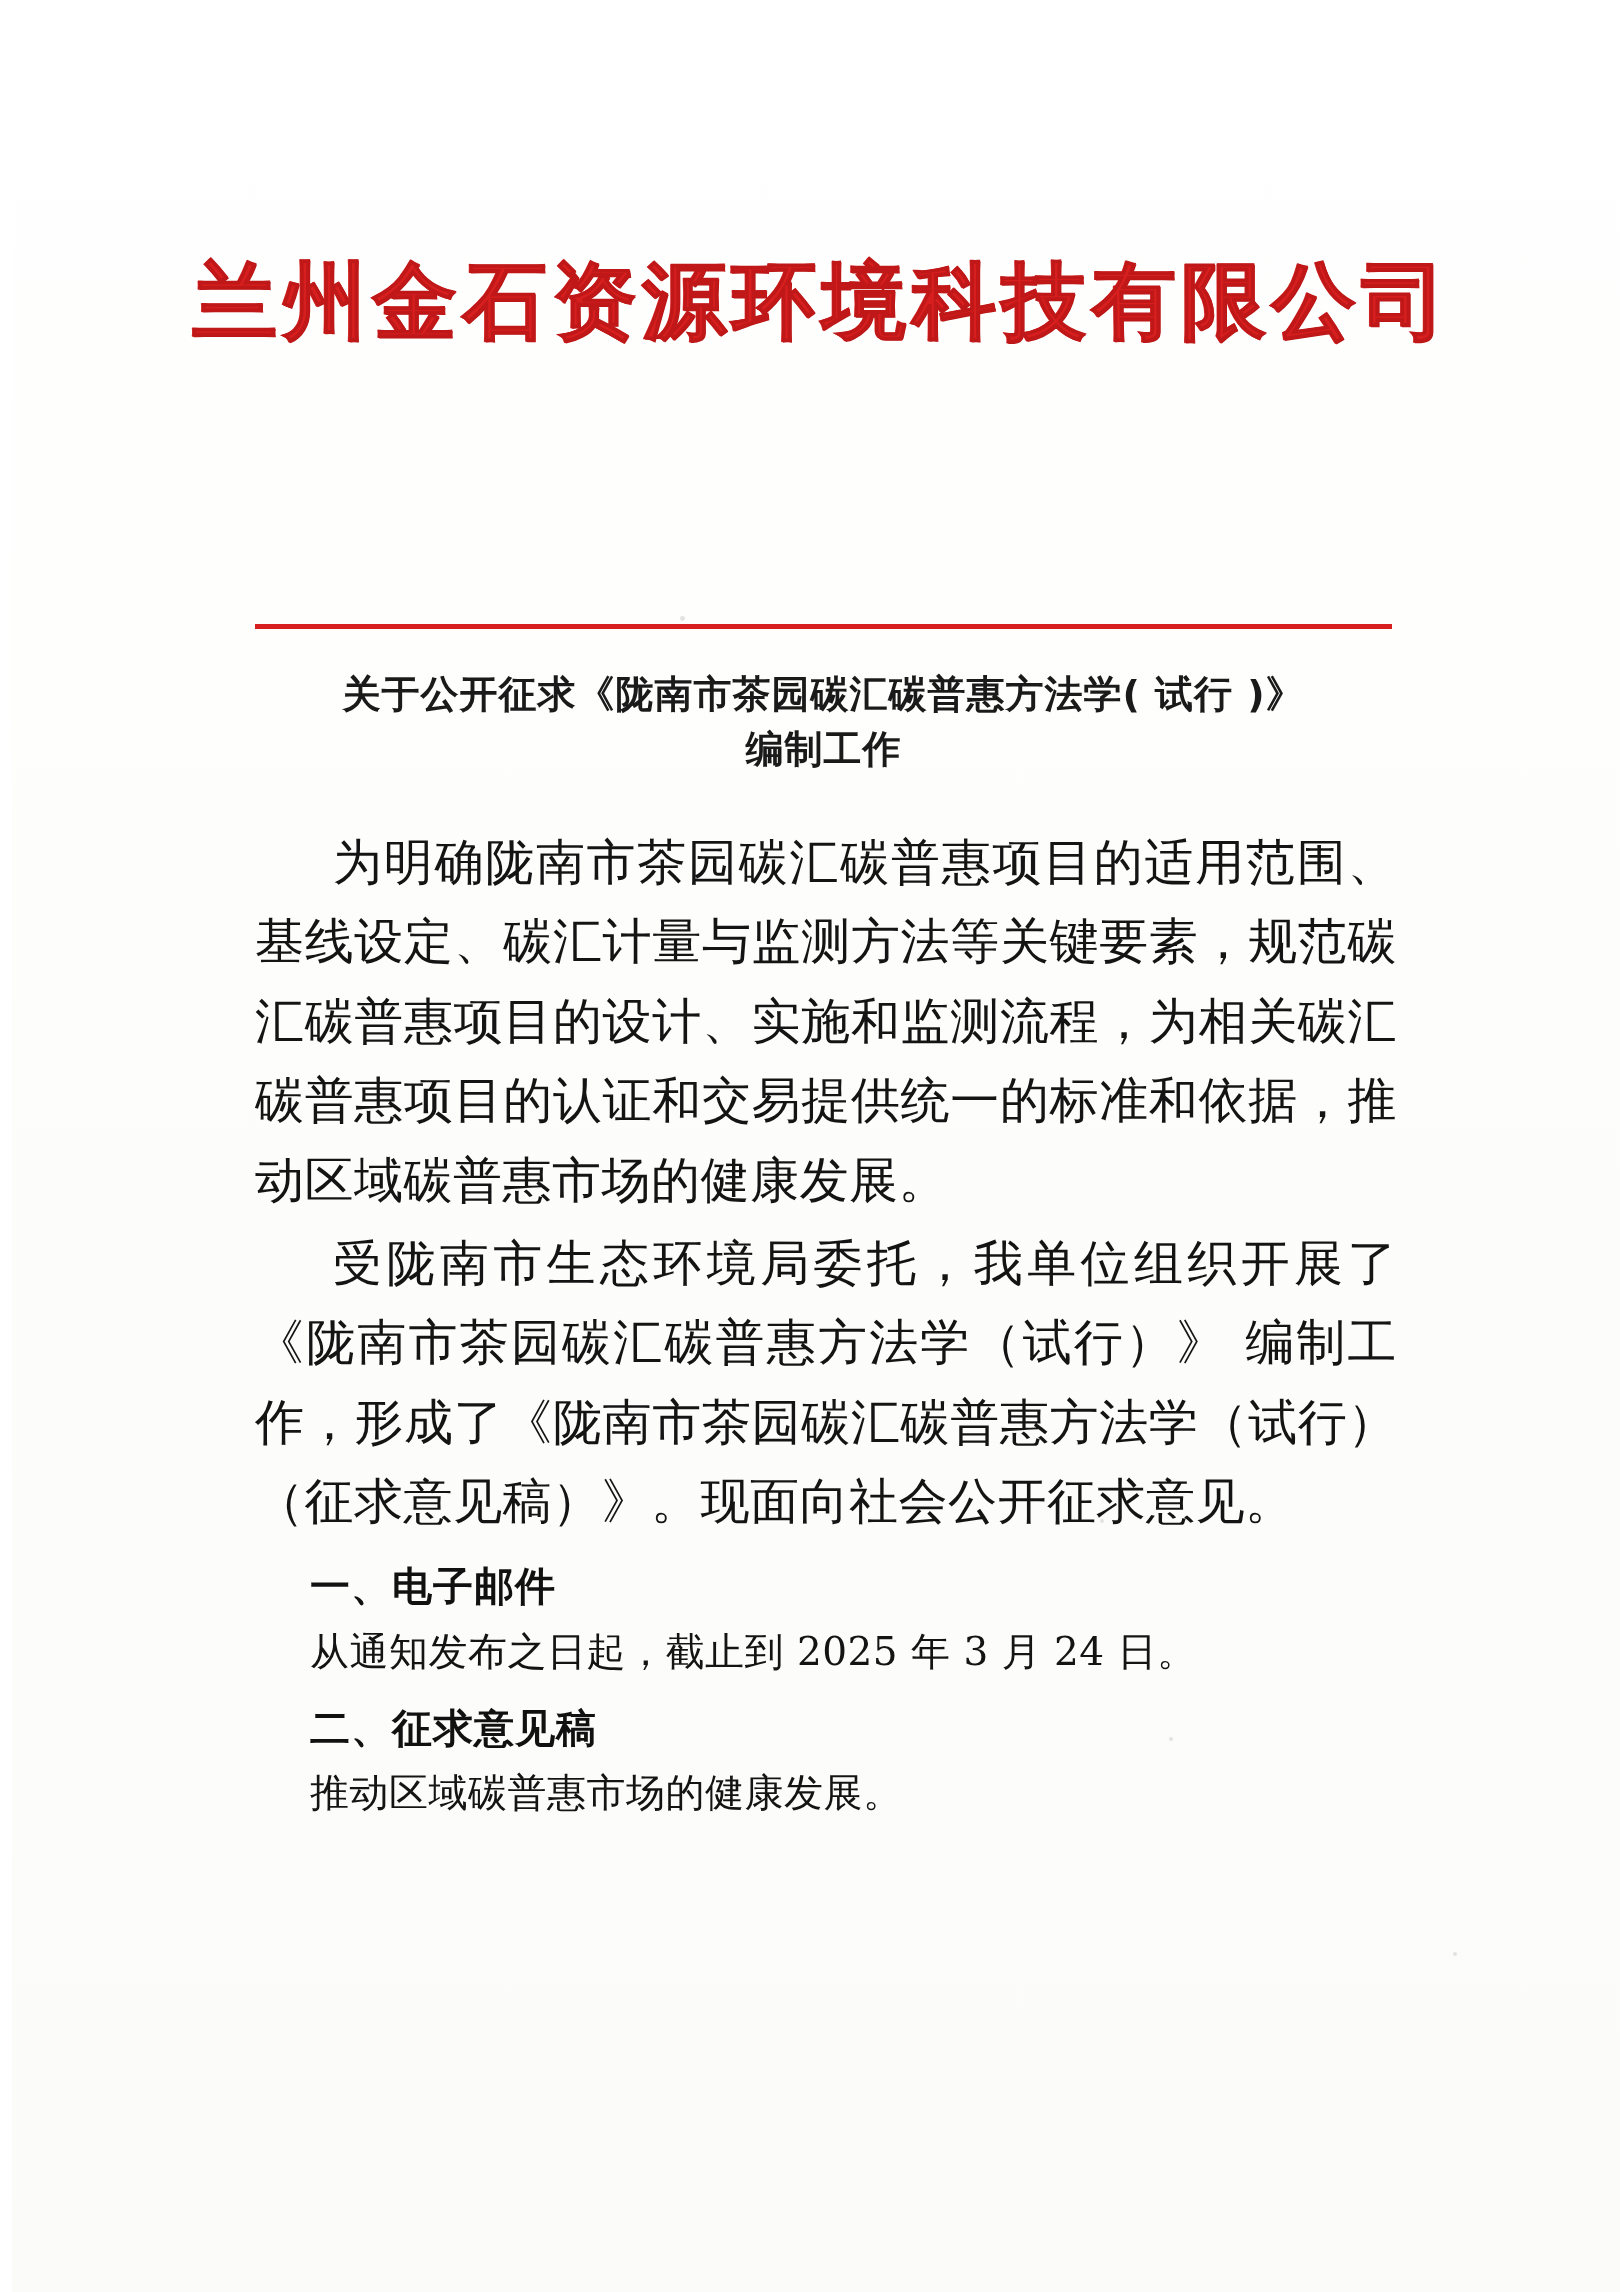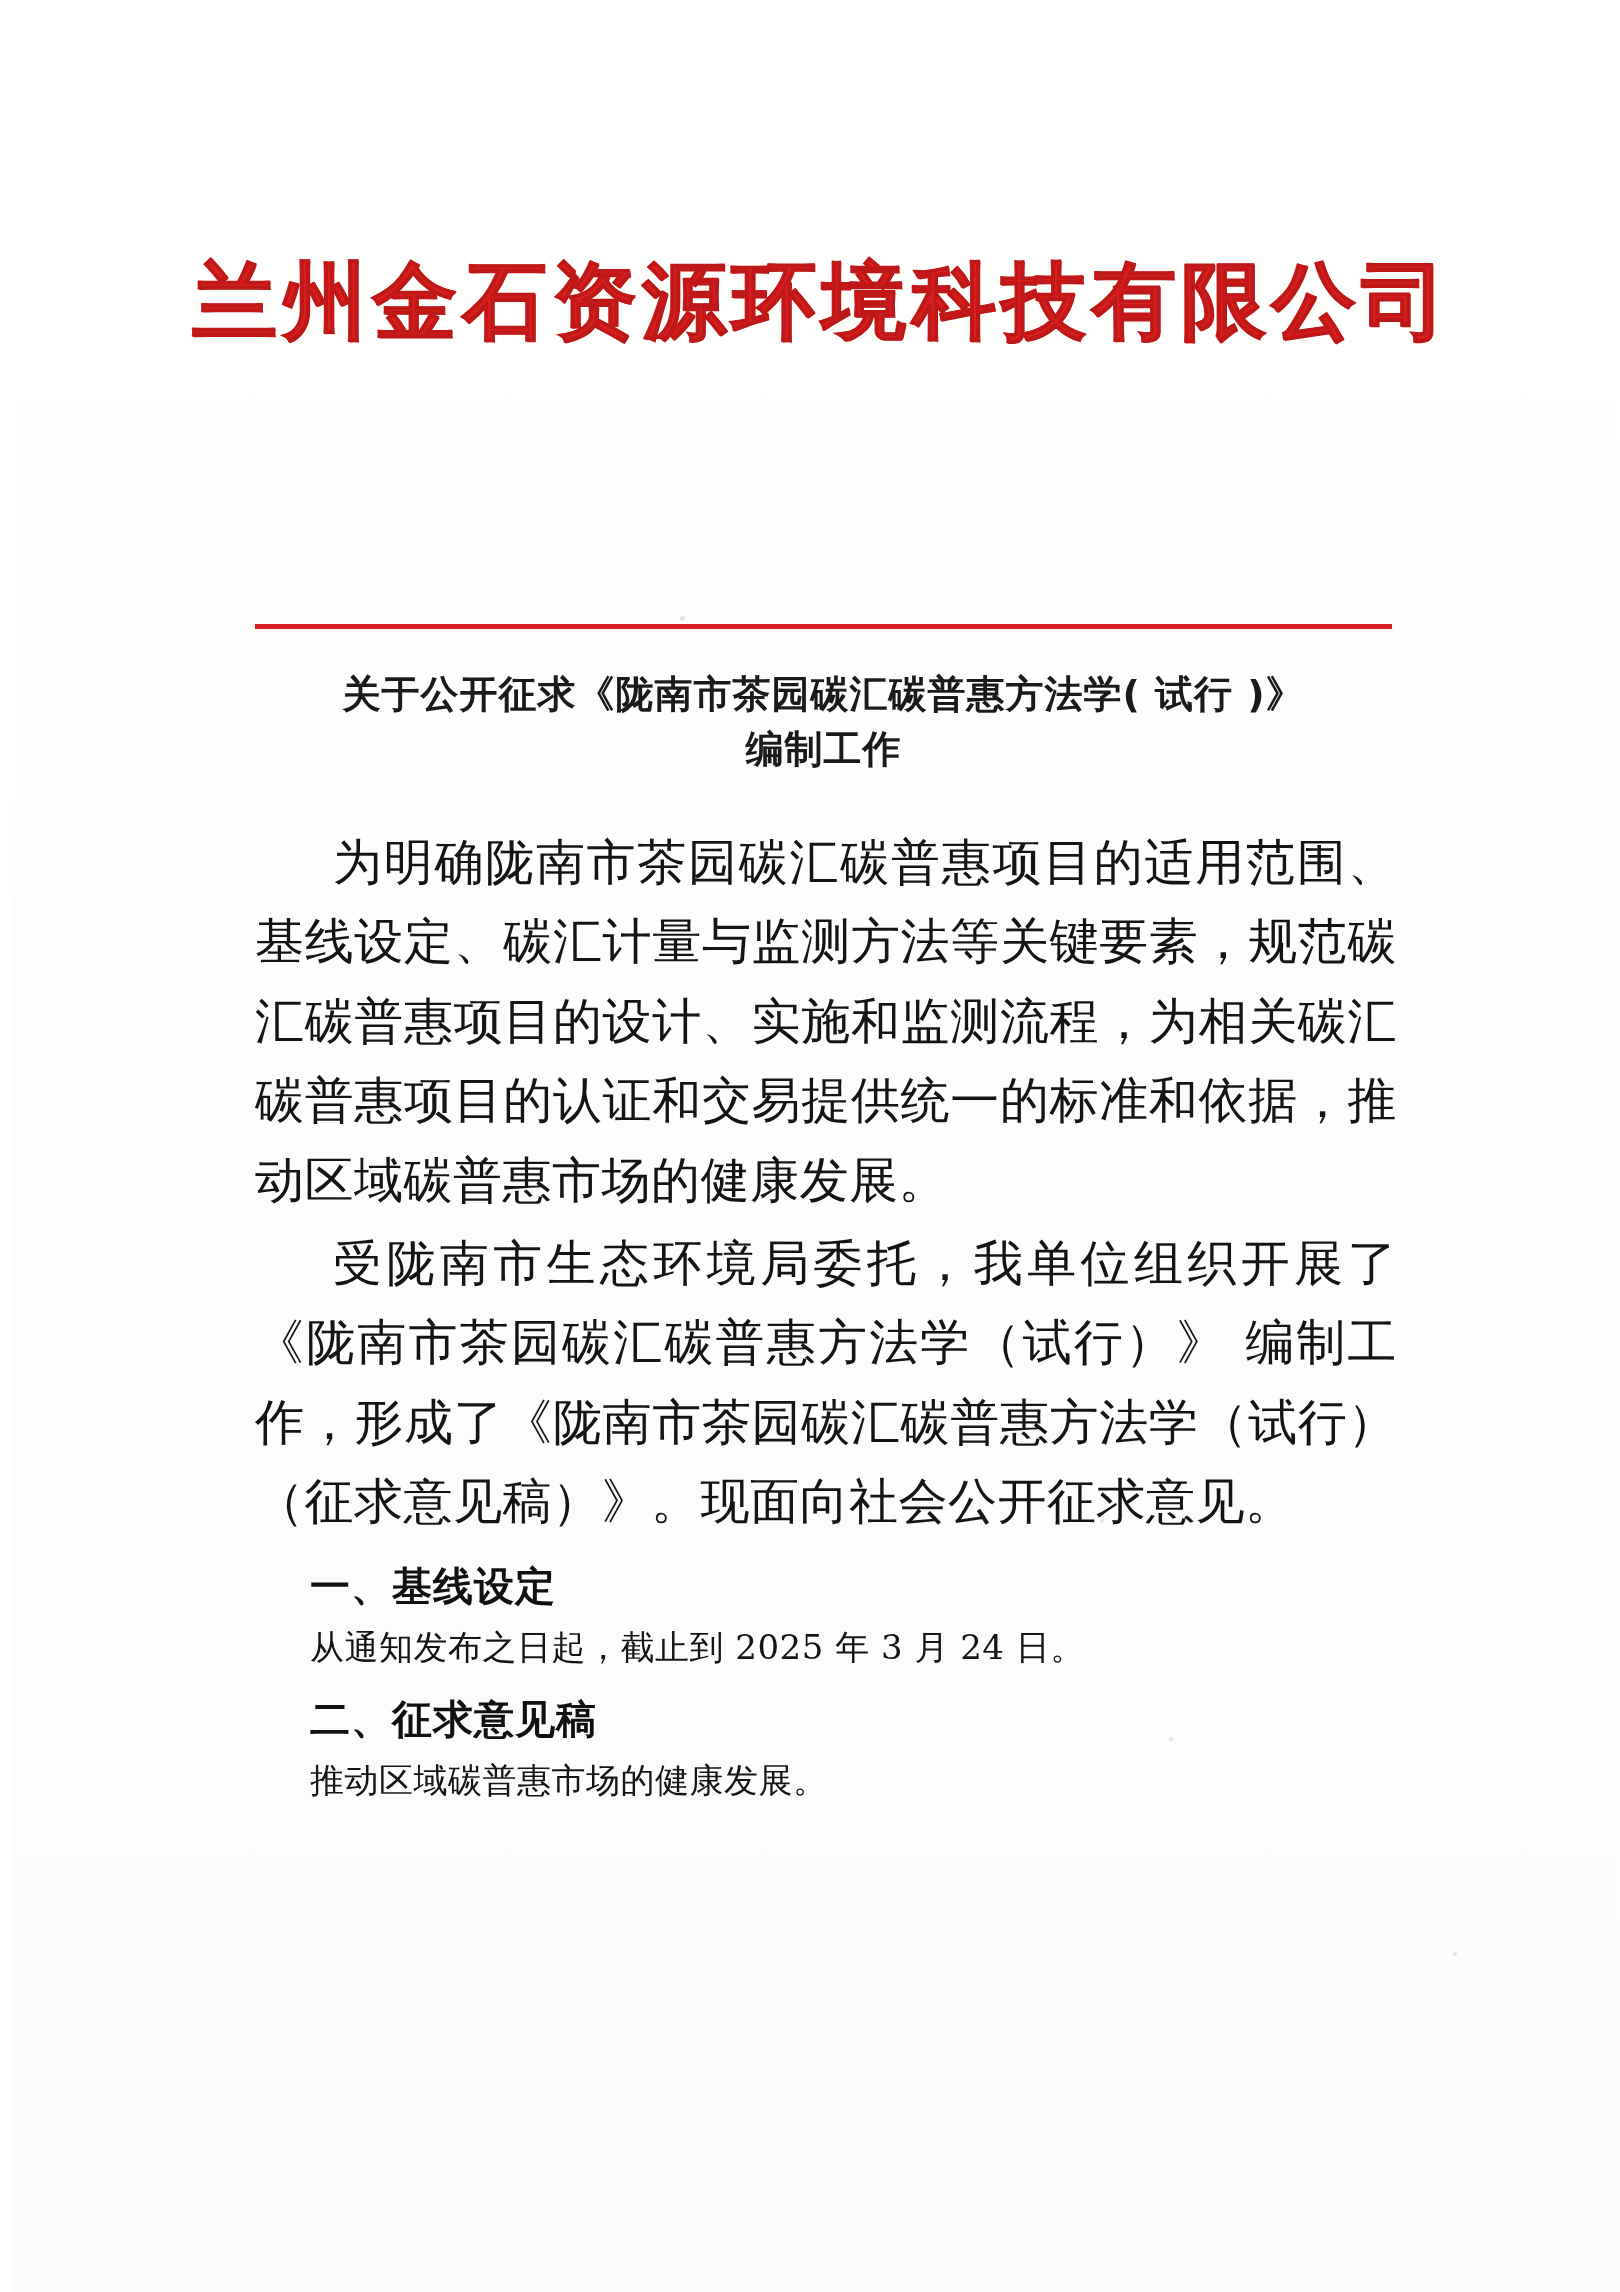--- a/index.html
+++ b/index.html
@@ -85,21 +85,21 @@
     margin: 17.6px 0 5.9px 0;
     font-size: 40px;
     font-weight: bold;
     color: #111111;
     text-indent: 55px;
     letter-spacing: 1px;
     font-family: "DejaVu Sans", "Liberation Sans", sans-serif;
   }
   p.plain {
     margin: 0 0 9.8px 0;
-    font-size: 34px;
+    font-size: 39px;
     line-height: 1.62;
     color: #141414;
     text-indent: 55px;
     letter-spacing: 0.5px;
   }
   
   .speck {
     position: absolute;
     background: #c9c9c4;
     border-radius: 50%;
@@ -118,21 +118,21 @@
 
   <div class="doc-title">
     <div>关于公开征求《陇南市茶园碳汇碳普惠方法学( 试行 )》</div>
     <div>编制工作</div>
   </div>
 
   <div class="body-block">
     <p class="para">为明确陇南市茶园碳汇碳普惠项目的适用范围、基线设定、碳汇计量与监测方法等关键要素，规范碳汇碳普惠项目的设计、实施和监测流程，为相关碳汇碳普惠项目的认证和交易提供统一的标准和依据，推动区域碳普惠市场的健康发展。</p>
     <p class="para">受陇南市生态环境局委托，我单位组织开展了《陇南市茶园碳汇碳普惠方法学（试行）》 编制工作，形成了《陇南市茶园碳汇碳普惠方法学（试行）（征求意见稿）》。现面向社会公开征求意见。</p>
 
-    <h2 class="section">一、基线设定</h2>
+    <h2 class="section">一、电子邮件</h2>
     <p class="plain">从通知发布之日起，截止到 2025 年 3 月 24 日。</p>
 
     <h2 class="section">二、征求意见稿</h2>
     <p class="plain">推动区域碳普惠市场的健康发展。</p>
 
   </div>
 
   <div class="speck" style="left:668px; top:616px; width:4.9px; height:4.9px;"></div>
   <div class="speck" style="left:1088px; top:1519px; width:3.9px; height:3.9px;"></div>
   <div class="speck" style="left:1157px; top:1737px; width:3.9px; height:3.9px;"></div>

